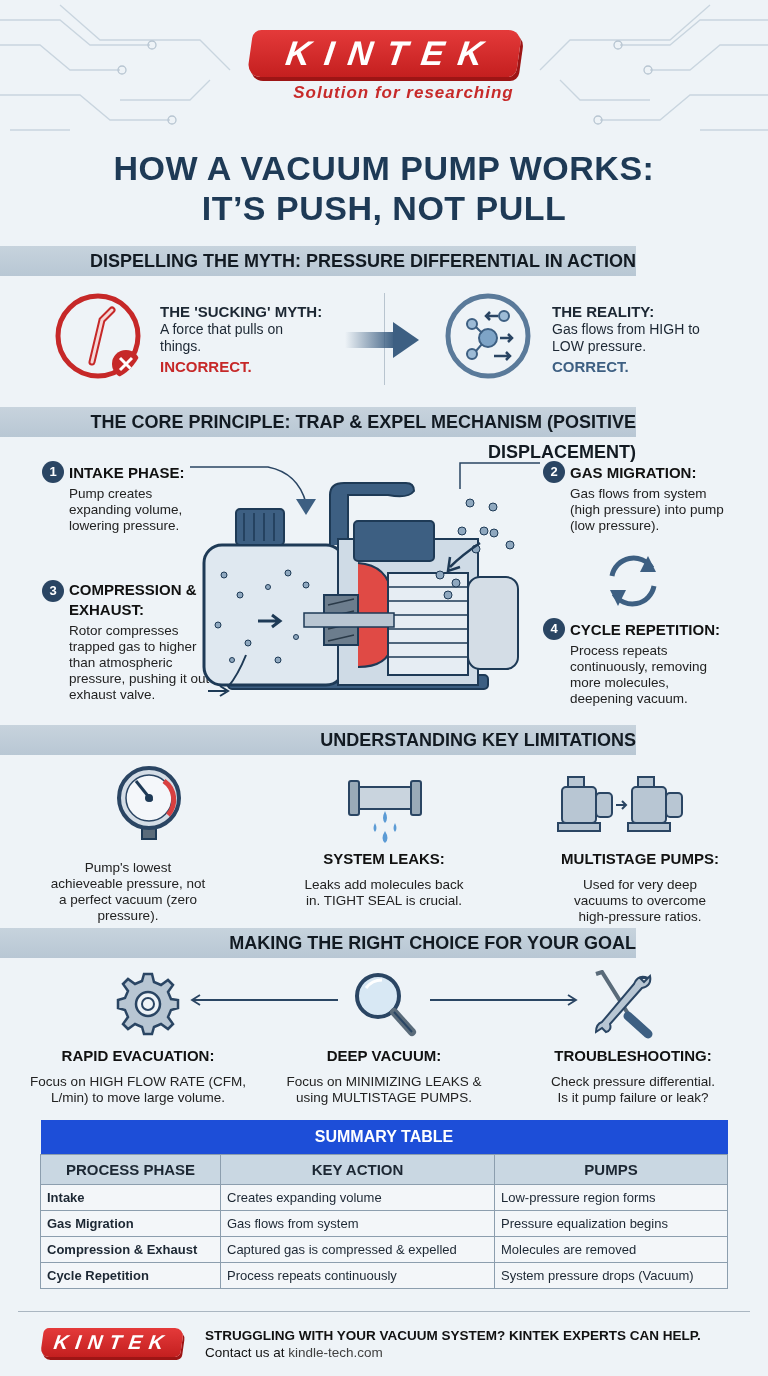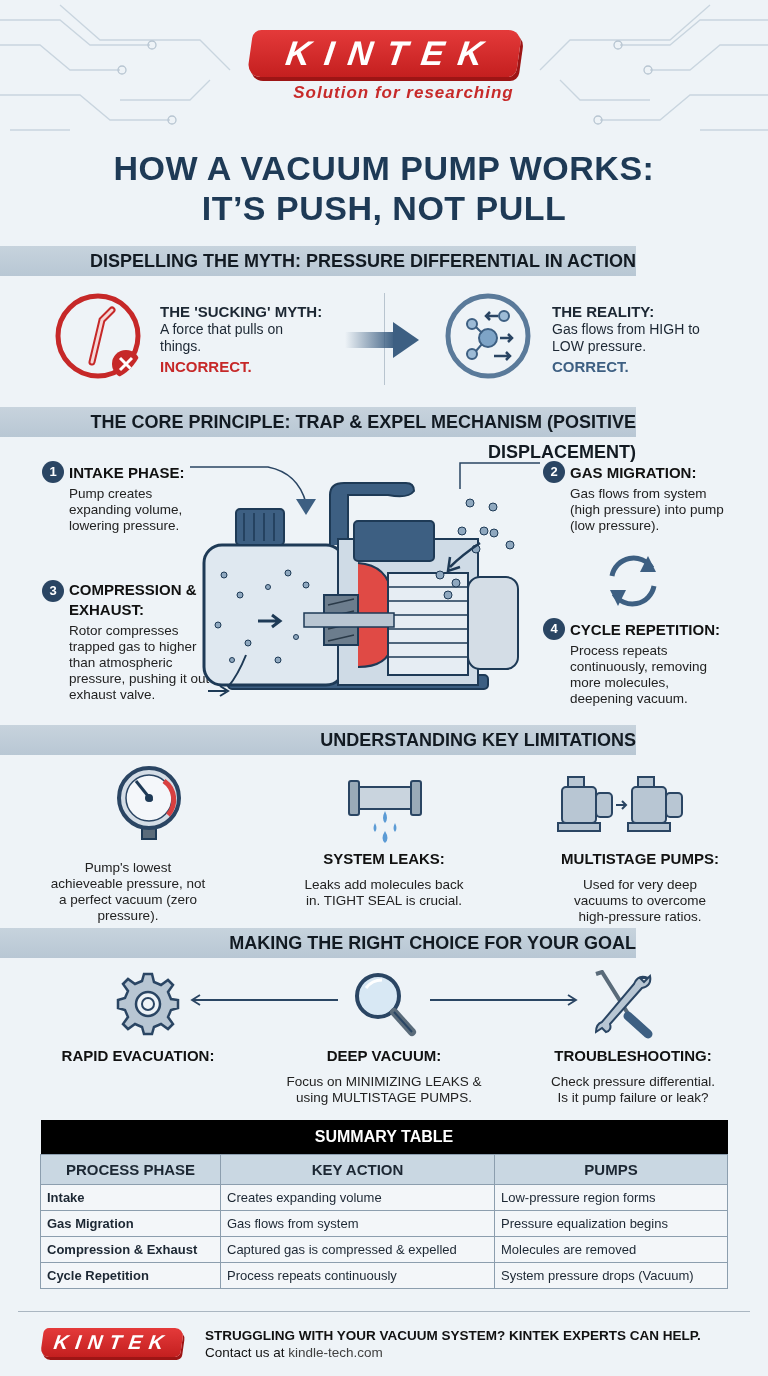--- a/index.html
+++ b/index.html
@@ -17,21 +17,21 @@
   .verdict { position: absolute; font-weight: bold; font-size: 15px; }
   .divider-v { position: absolute; left: 384px; top: 8px; width: 1px; height: 92px; background: #b8c4cf; }
   .step-num { display: inline-block; width: 22px; height: 22px; border-radius: 50%; background: #2a4563; color: #fff; font-weight: bold; font-size: 13px; text-align: center; line-height: 22px; vertical-align: middle; margin-right: 5px; }
   .step { position: absolute; }
   .step-title { font-weight: bold; font-size: 15px; color: #111; vertical-align: middle; }
   .step-desc { font-size: 13.5px; line-height: 16px; color: #222; margin-left: 27px; margin-top: 3px; }
   .col3 { position: absolute; width: 256px; text-align: center; }
   .col-title { font-weight: bold; font-size: 15px; color: #111; }
   .col-desc { font-size: 13.5px; line-height: 16px; color: #222; margin-top: 10px; }
   table.summary { position: absolute; left: 40px; top: 1120px; width: 688px; border-collapse: collapse; font-size: 13px; }
-  table.summary th.cap { background: #000000; color: #fff; font-size: 16px; height: 34px; }
+  table.summary th.cap { background: #1d4ed8; color: #fff; font-size: 16px; height: 34px; }
   table.summary th.hd { background: #c9d7e2; font-size: 15px; height: 30px; border: 1px solid #8c9eae; }
   table.summary td { border: 1px solid #8c9eae; height: 26px; padding: 0 6px; background: #f3f6f9; }
   table.summary td.phase { font-weight: bold; }
   .footer-line { position: absolute; left: 18px; top: 1311px; width: 732px; height: 1px; background: #aab6c1; }
   .footer-logo { position: absolute; left: 42px; top: 1328px; background: linear-gradient(#e43a3a, #c41f1f); color: #fff; font-weight: bold; font-style: italic; font-size: 20px; letter-spacing: 7px; padding: 3px 12px; border-radius: 5px 9px 5px 9px; transform: skewX(-8deg); box-shadow: 2px 3px 0 #9d1515; }
   .footer-cta { position: absolute; left: 205px; top: 1328px; font-weight: bold; font-size: 13.5px; color: #111; }
   .footer-contact { position: absolute; left: 205px; top: 1345px; font-size: 13.5px; color: #111; }
   .footer-link { color: #404040; }
 </style>
 </head>
@@ -246,20 +246,21 @@
   <path d="M2 7 H148 M140 2 L148 7 L140 12" stroke="#2a4563" stroke-width="1.8" fill="none"></path>
 </svg>
 <svg style="position:absolute;left:588px;top:970px" width="70" height="70" viewBox="0 0 70 70">
   <path d="M8 4 L14 2 L44 50" stroke="#5a6b7a" stroke-width="4" fill="none"></path>
   <path d="M40 46 L60 64" stroke="#3d5f82" stroke-width="9" stroke-linecap="round"></path>
   <path d="M60 8 Q50 4 46 14 L14 52 Q8 54 8 62 L14 58 L18 62 Q24 60 22 54 L54 18 Q64 16 62 6 L56 12 L52 8 Z" fill="#b8c6d3" stroke="#2a4563" stroke-width="2"></path>
 </svg>
 
 <div class="col3" style="left:10px;top:1047px">
   <div class="col-title">RAPID EVACUATION:</div>
+  <div class="col-desc">Focus on HIGH FLOW RATE (CFM, L/min) to move large volume.</div>
 </div>
 <div class="col3" style="left:256px;top:1047px">
   <div class="col-title">DEEP VACUUM:</div>
   <div class="col-desc" style="padding:0 30px">Focus on MINIMIZING LEAKS &amp; using MULTISTAGE PUMPS.</div>
 </div>
 <div class="col3" style="left:505px;top:1047px">
   <div class="col-title">TROUBLESHOOTING:</div>
   <div class="col-desc" style="padding:0 40px">Check pressure differential. Is it pump failure or leak?</div>
 </div>
 

